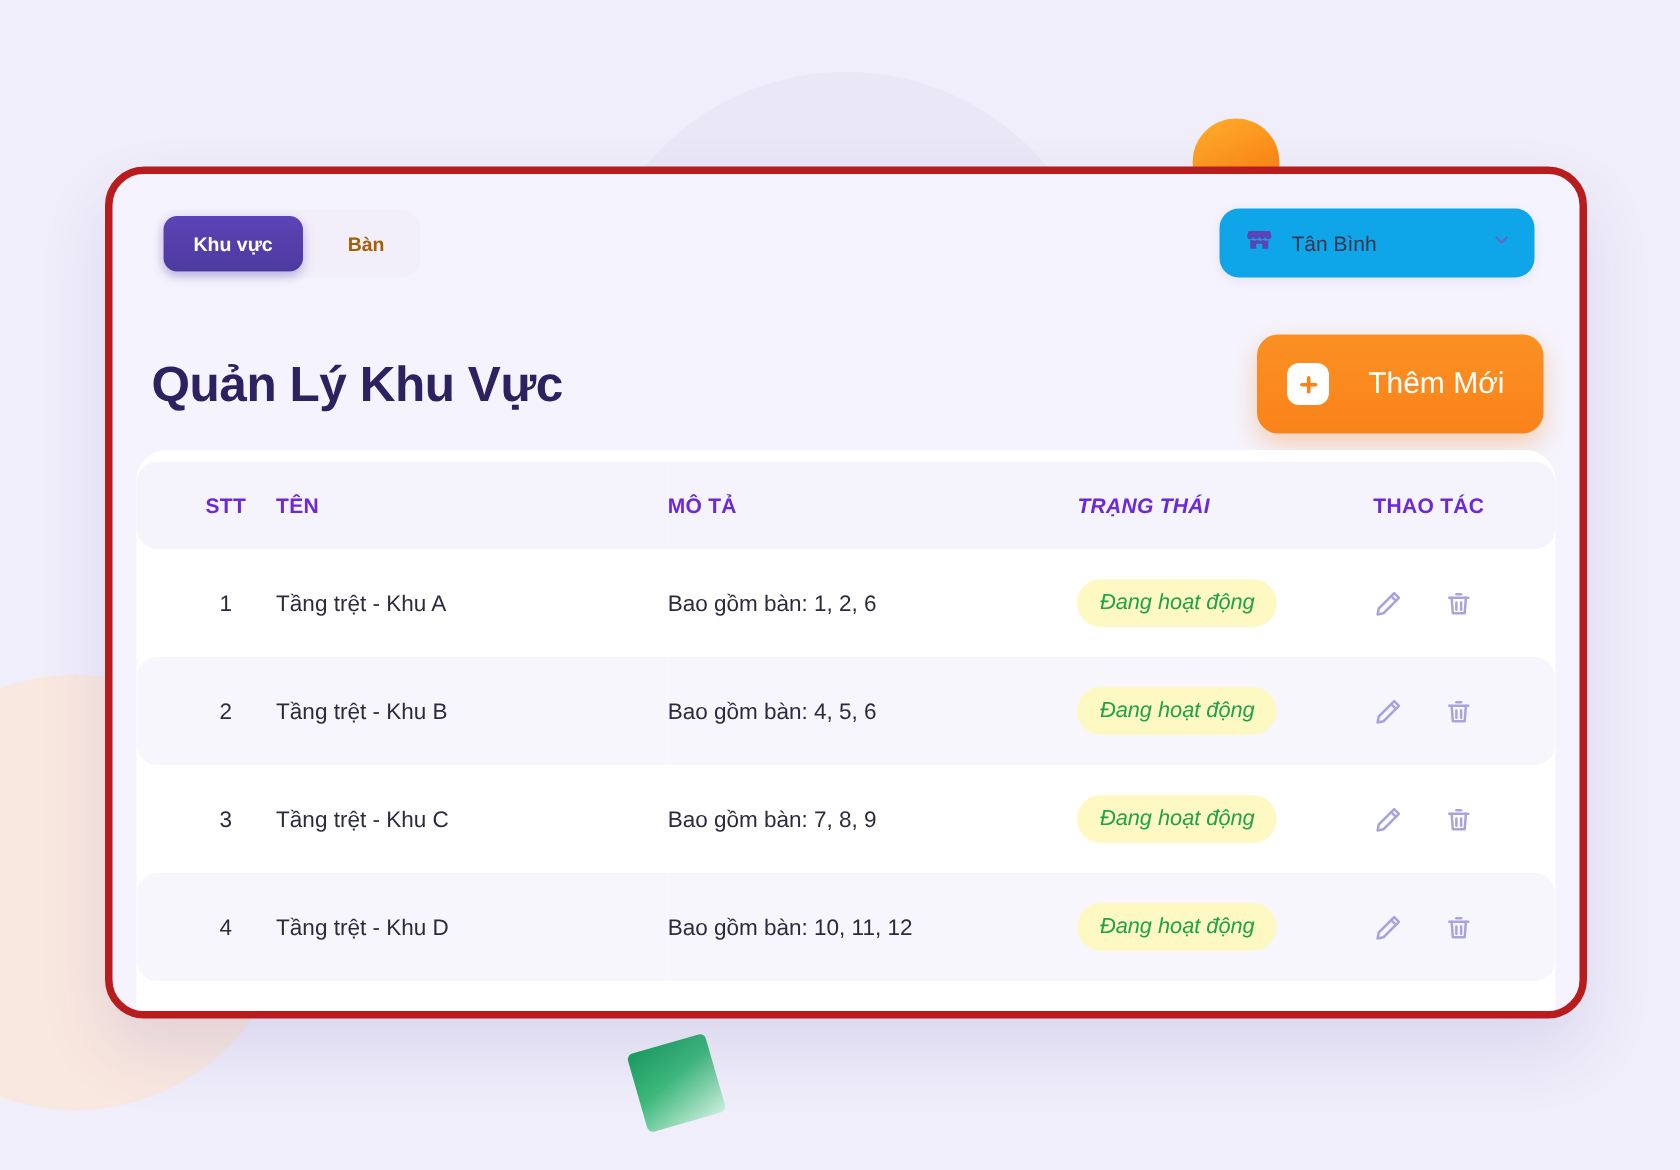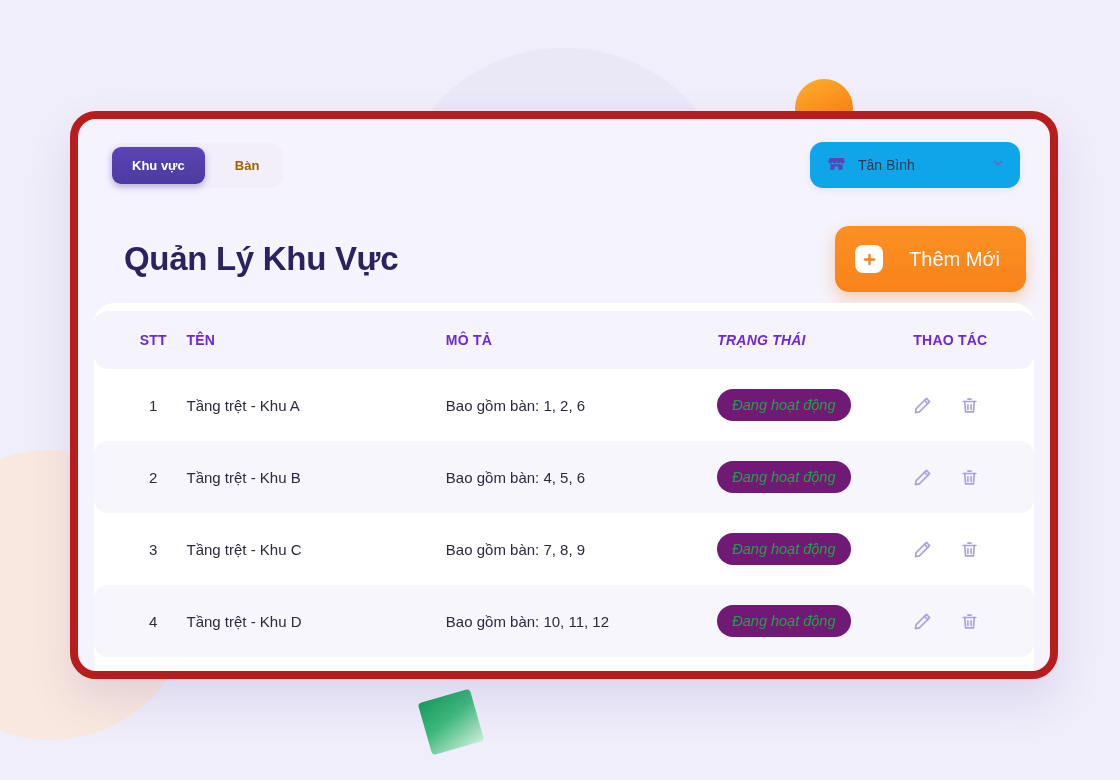--- a/index.html
+++ b/index.html
@@ -52,21 +52,21 @@
     transform: rotate(-16deg);
     background: linear-gradient(155deg, #17a05c 0%, #3fba7c 45%, #cdeedd 100%);
   }
 
   
   .card {
     position: absolute;
     left: 70px; top: 111px;
     width: 988px; height: 568px;
     background: #f5f3fd;
-    border: 8px solid #b91c1c;
+    border: 5px solid #b91c1c;
     border-radius: 26px;
     box-shadow: 0 22px 44px rgba(80,60,160,.13);
     overflow: hidden;
     display: flex;
     flex-direction: column;
   }
 
   
   .topbar {
     height: 92px;
@@ -123,21 +123,21 @@
     font-size: 14px;
     color: #3a3550;
   }
 
   
   .heading-row {
     flex: 0 0 auto;
     display: flex;
     align-items: center;
     justify-content: space-between;
-    padding: 4px 24px 0 32px;
+    padding: 4px 24px 0 12px;
     height: 92px;
   }
 
   .page-title {
     font-size: 33px;
     font-weight: 700;
     color: #2d2160;
     letter-spacing: -.3px;
     padding-left: 14px;
   }
@@ -214,21 +214,21 @@
   .col-stt    { width: 92px;  padding-left: 26px !important; }
   .col-ten    { width: 258px; }
   .col-mota   { width: 270px; }
   .col-trang  { width: 195px; font-style: italic; }
   .col-thao   { width: 120px; margin-left: 24px; }
 
   .cell-stt { text-align: center; }
 
   .badge {
     display: inline-block;
-    background: #701a75;
+    background: #fef9c3;
     color: #1fa348;
     font-size: 14.5px;
     border-radius: 999px;
     padding: 8px 15px;
     white-space: nowrap;
   }
 
   .actions { display: flex; align-items: center; gap: 28px; }
 
   .icon-btn {

